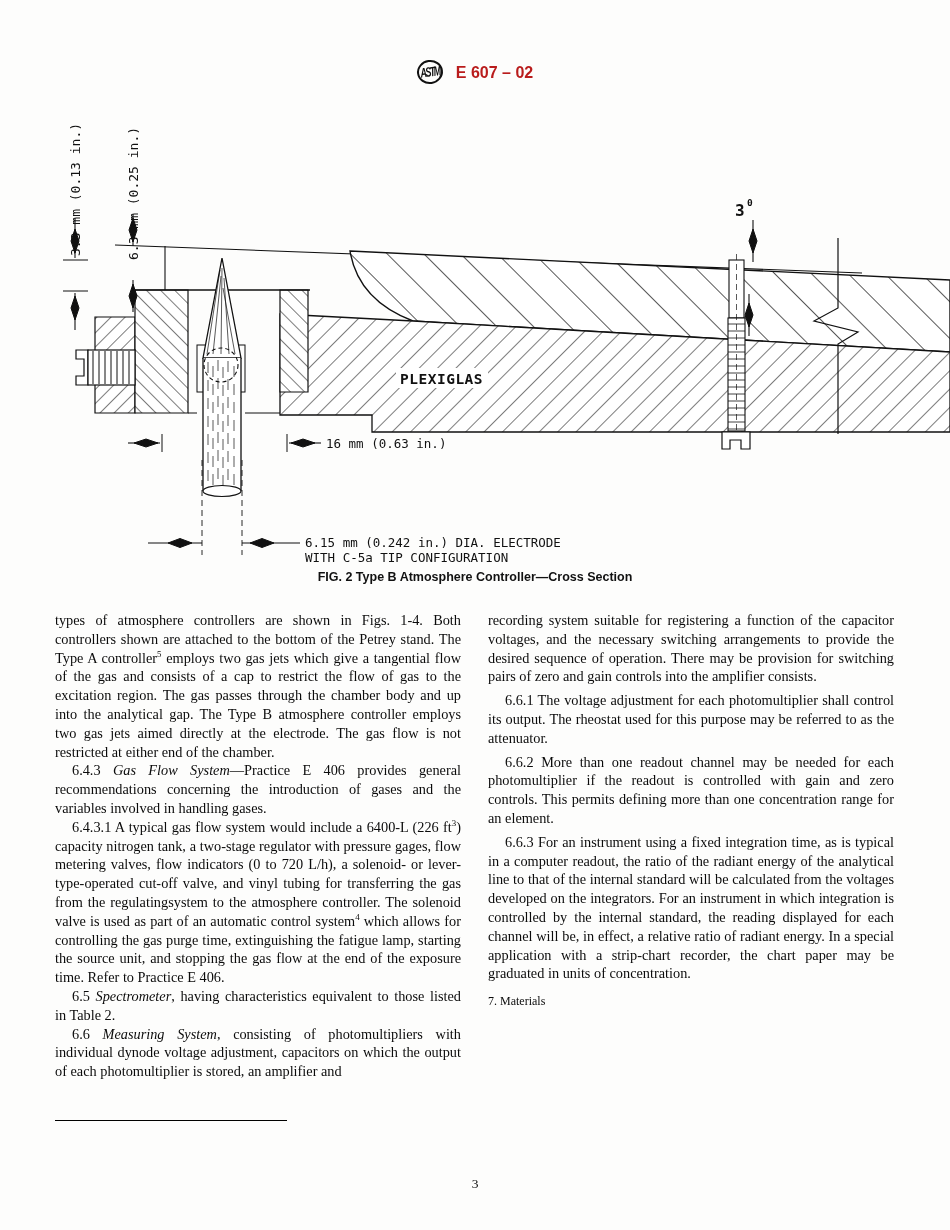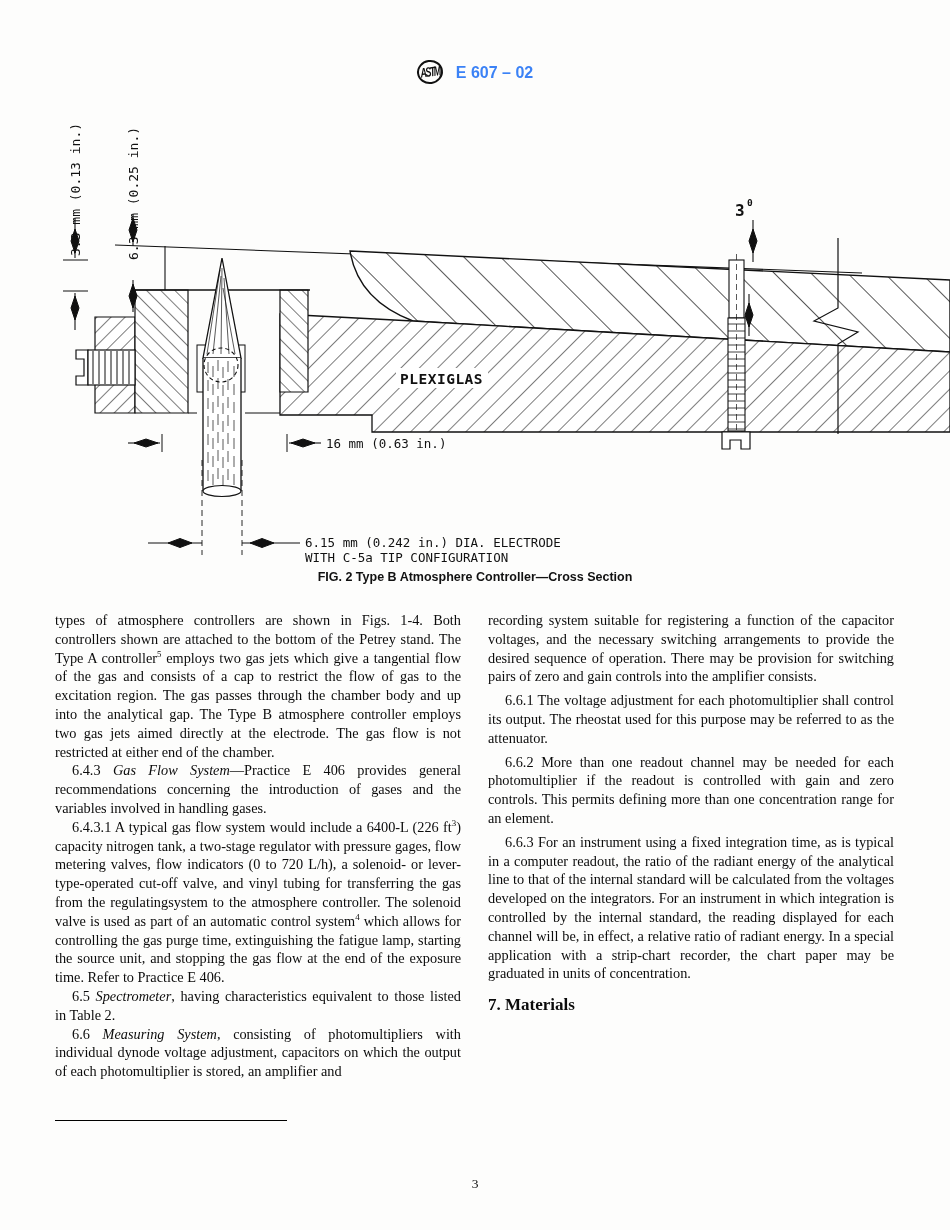--- a/index.html
+++ b/index.html
@@ -7,32 +7,32 @@
     width:950px;height:1230px;position:relative;background:#fdfdfc;
     font-family:"Liberation Serif",serif;color:#0b0b0b;overflow:hidden;
   }
   
   .hdr{position:absolute;top:60px;left:0;width:950px;display:flex;justify-content:center;align-items:center;gap:9px;}
   .astm-logo{width:30px;height:26px;position:relative;flex:0 0 auto;}
   .astm-logo .globe{width:26px;height:24px;border:2.2px solid #111;border-radius:50%;box-sizing:border-box;
     display:flex;align-items:center;justify-content:center;transform:rotate(-8deg);}
   .astm-logo .word{font-family:"Liberation Sans",sans-serif;font-weight:bold;font-style:italic;
     font-size:9px;letter-spacing:-1.5px;color:#111;transform:scaleY(1.5);}
-  .designation{font-family:"Liberation Sans",sans-serif;font-weight:bold;font-size:16px;color:#3b82f6;}
+  .designation{font-family:"Liberation Sans",sans-serif;font-weight:bold;font-size:16px;color:#b91c1c;}
   
   .fig-wrap{position:absolute;top:88px;left:0;width:950px;height:482px;}
   .fig-caption{position:absolute;top:570px;left:0;width:950px;text-align:center;
     font-family:"Liberation Sans",sans-serif;font-weight:bold;font-size:12.5px;color:#111;}
   
   .columns{position:absolute;top:611px;left:55px;width:840px;display:flex;gap:27px;}
   .col{width:406px;text-align:justify;font-size:14.3px;line-height:1.315;}
   .col p{margin:0;}
   .col p.indent{text-indent:17px;}
   .col-right p{margin-bottom:5px;}
-  .col h3{font-size:17px;margin:11px 0 7px 0;font-weight:bold;}
+  .col h3{font-size:12px;margin:11px 0 7px 0;font-weight:normal;}
   sup{font-size:0.62em;vertical-align:super;line-height:0;}
   .it{font-style:italic;margin-top:19px;}
   
   .footnote{position:absolute;top:1120px;left:55px;width:430px;font-size:11.8px;}
   .footnote .rule{width:232px;border-top:1.2px solid #000;margin-bottom:8px;}
   .footnote .fn-text{padding-left:14px;}
   
   .pageno{position:absolute;top:1176px;left:0;width:950px;text-align:center;font-size:13.5px;}
   svg text{fill:#111;}
 </style>

